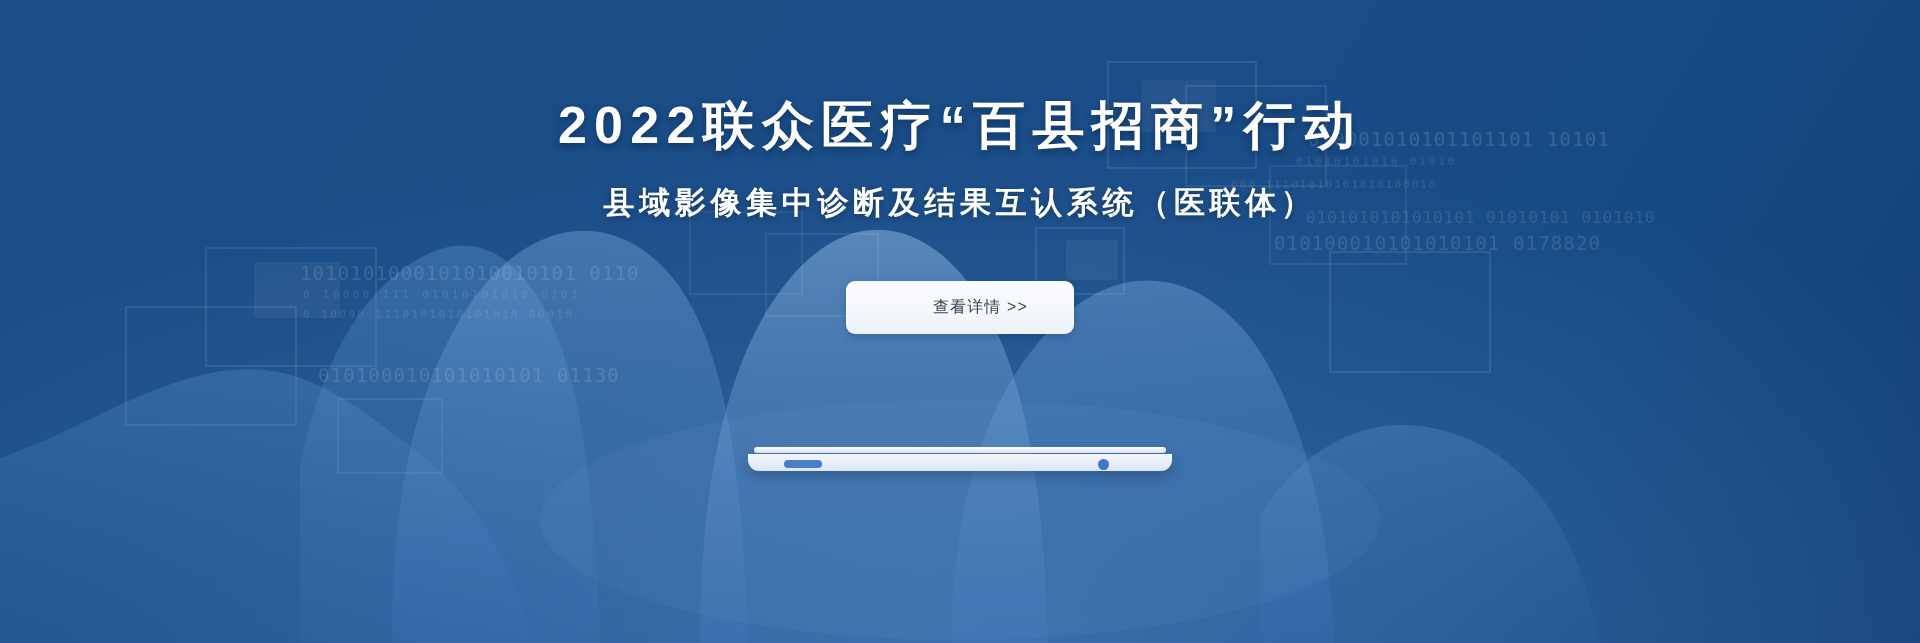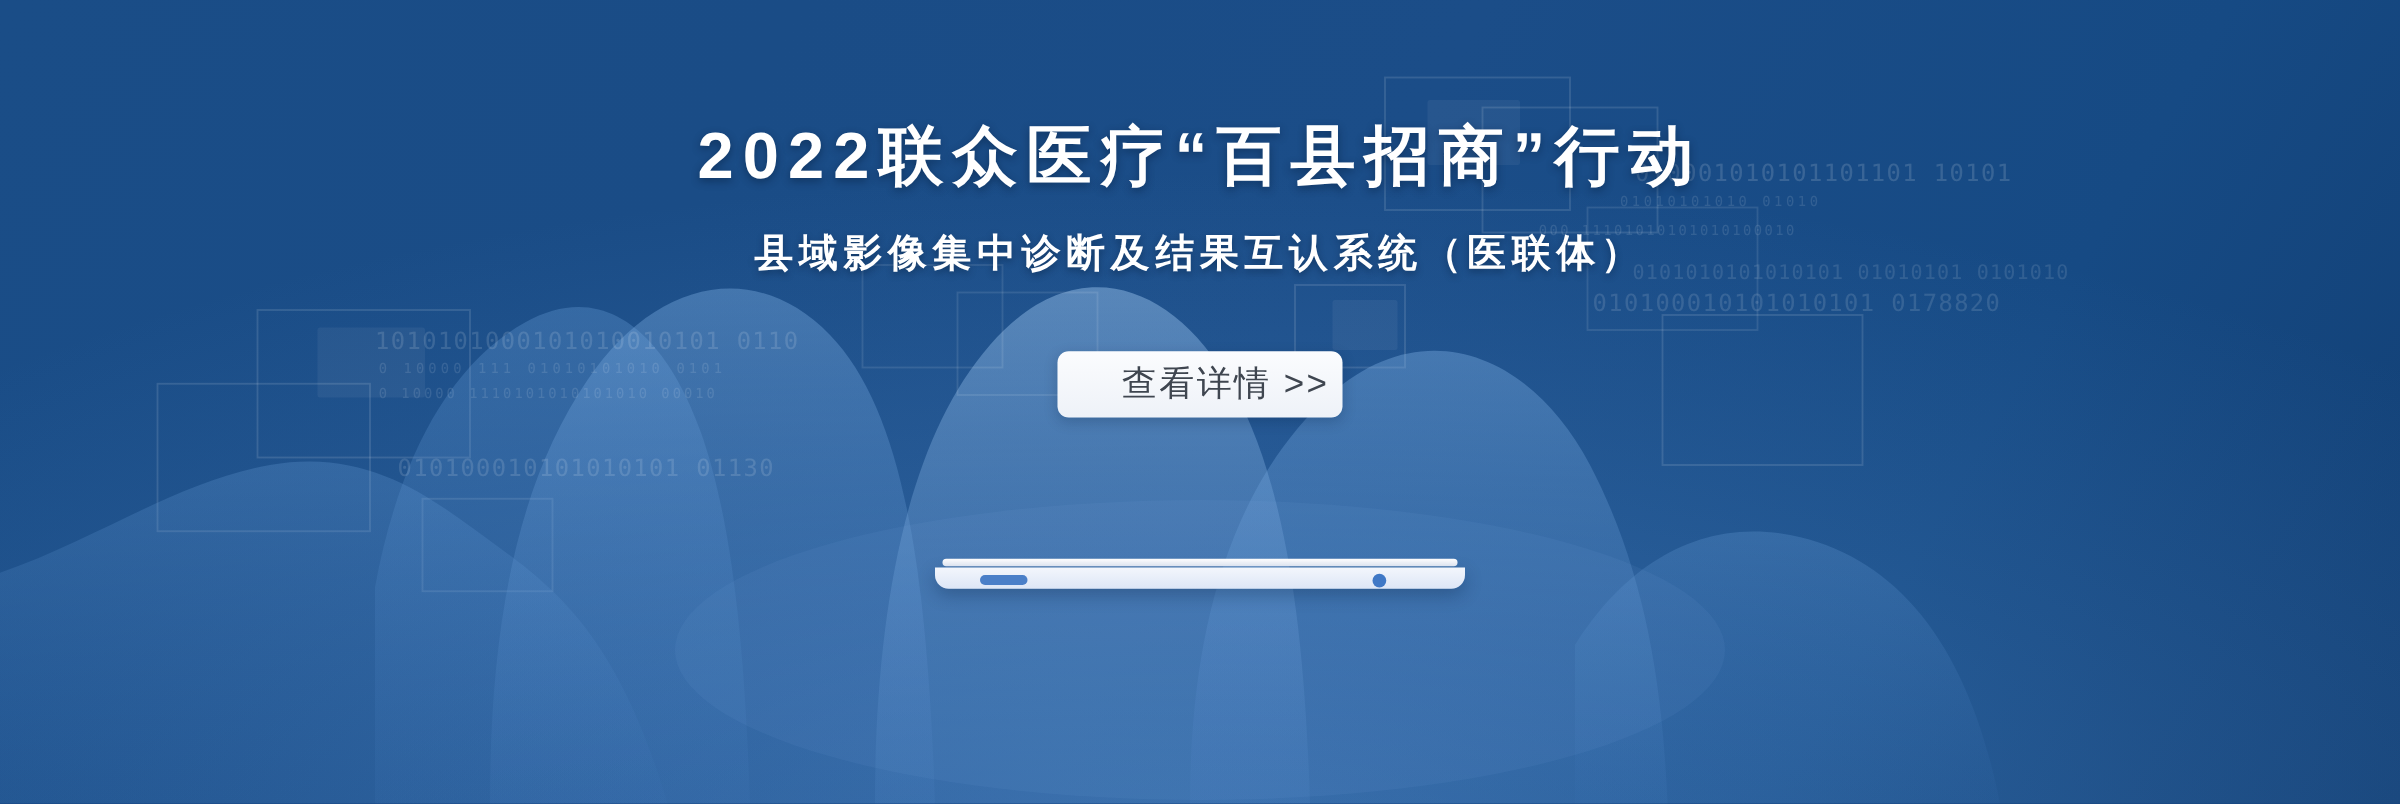--- a/index.html
+++ b/index.html
@@ -78,21 +78,21 @@
 
   .cta-wrap{ margin-top:59px; }
   .cta{
     display:flex; align-items:center; justify-content:center;
     width:228px; height:53px;
     border:none;
     border-radius:9px;
     background:linear-gradient(180deg,#fbfcfe 0%,#eef2f8 100%);
     color:#3f4650;
     font-family:"Liberation Sans","DejaVu Sans",sans-serif;
-    font-size:28px;
+    font-size:16px;
     letter-spacing:0.07em;
     cursor:pointer;
     box-shadow:0 3px 10px rgba(6,28,58,0.22);
     padding-left:41px;
   }
 
   
   .device{
     position:absolute;
     left:50%; transform:translateX(-50%);

